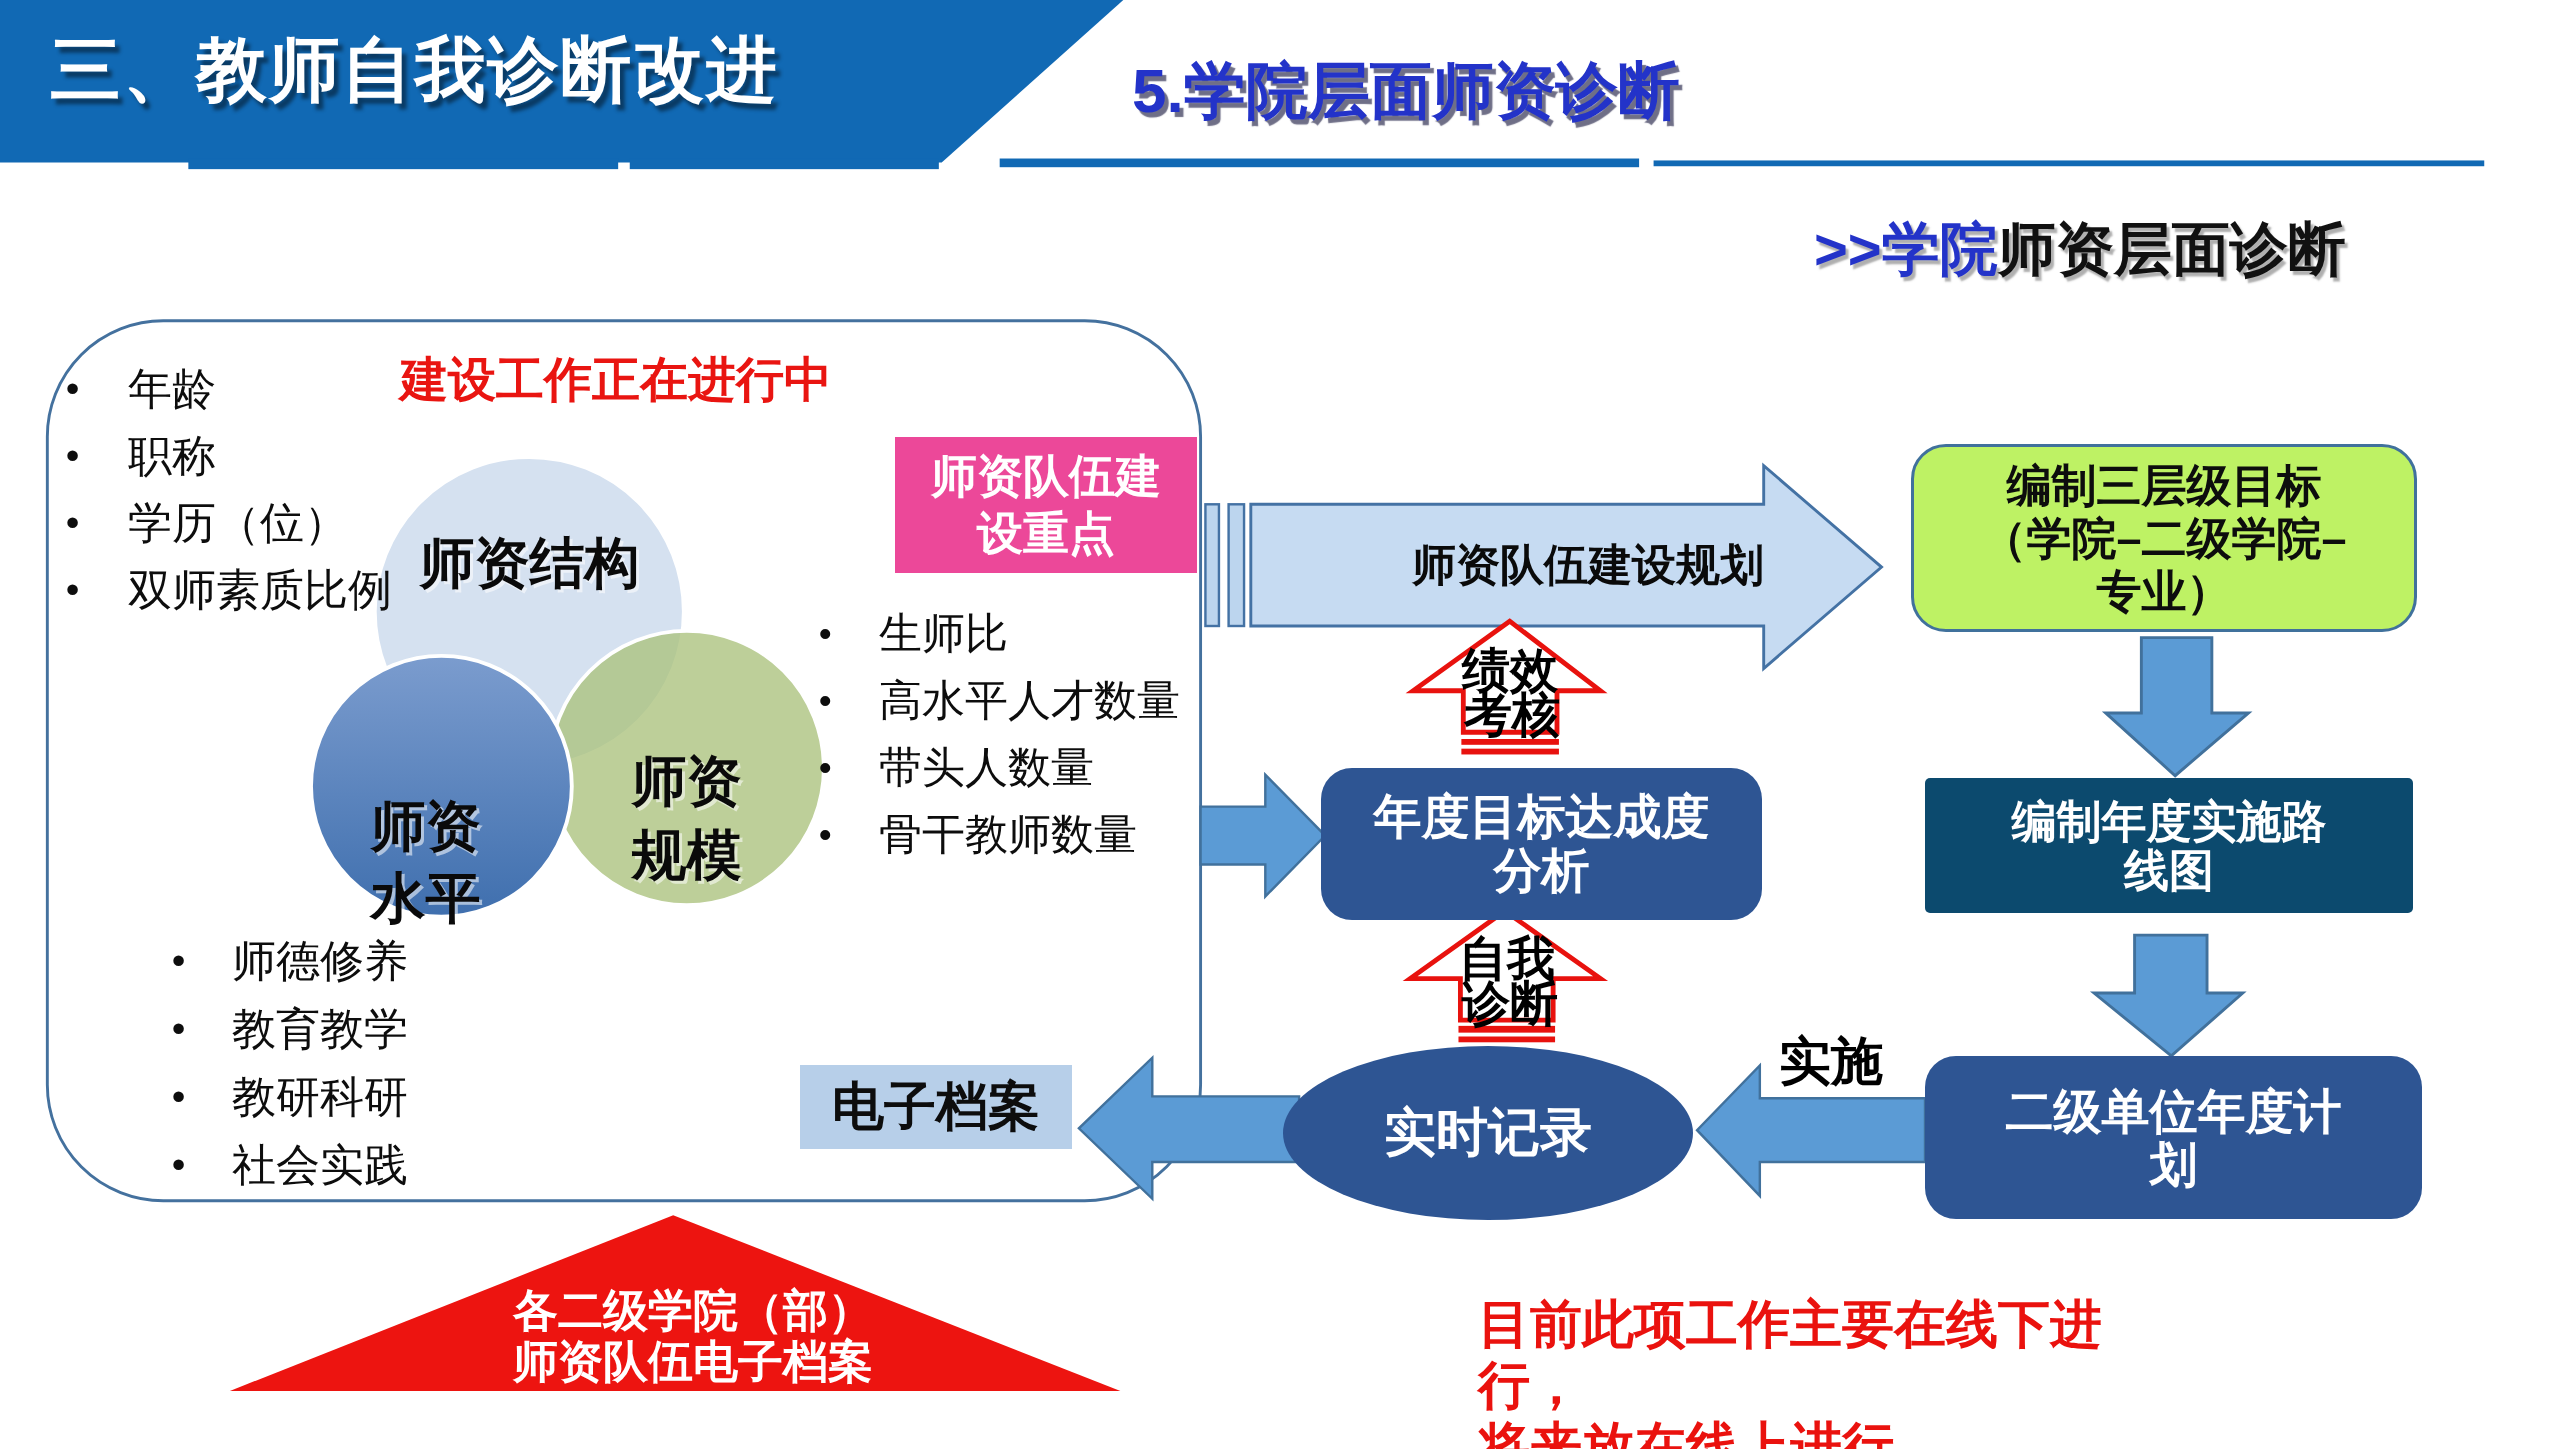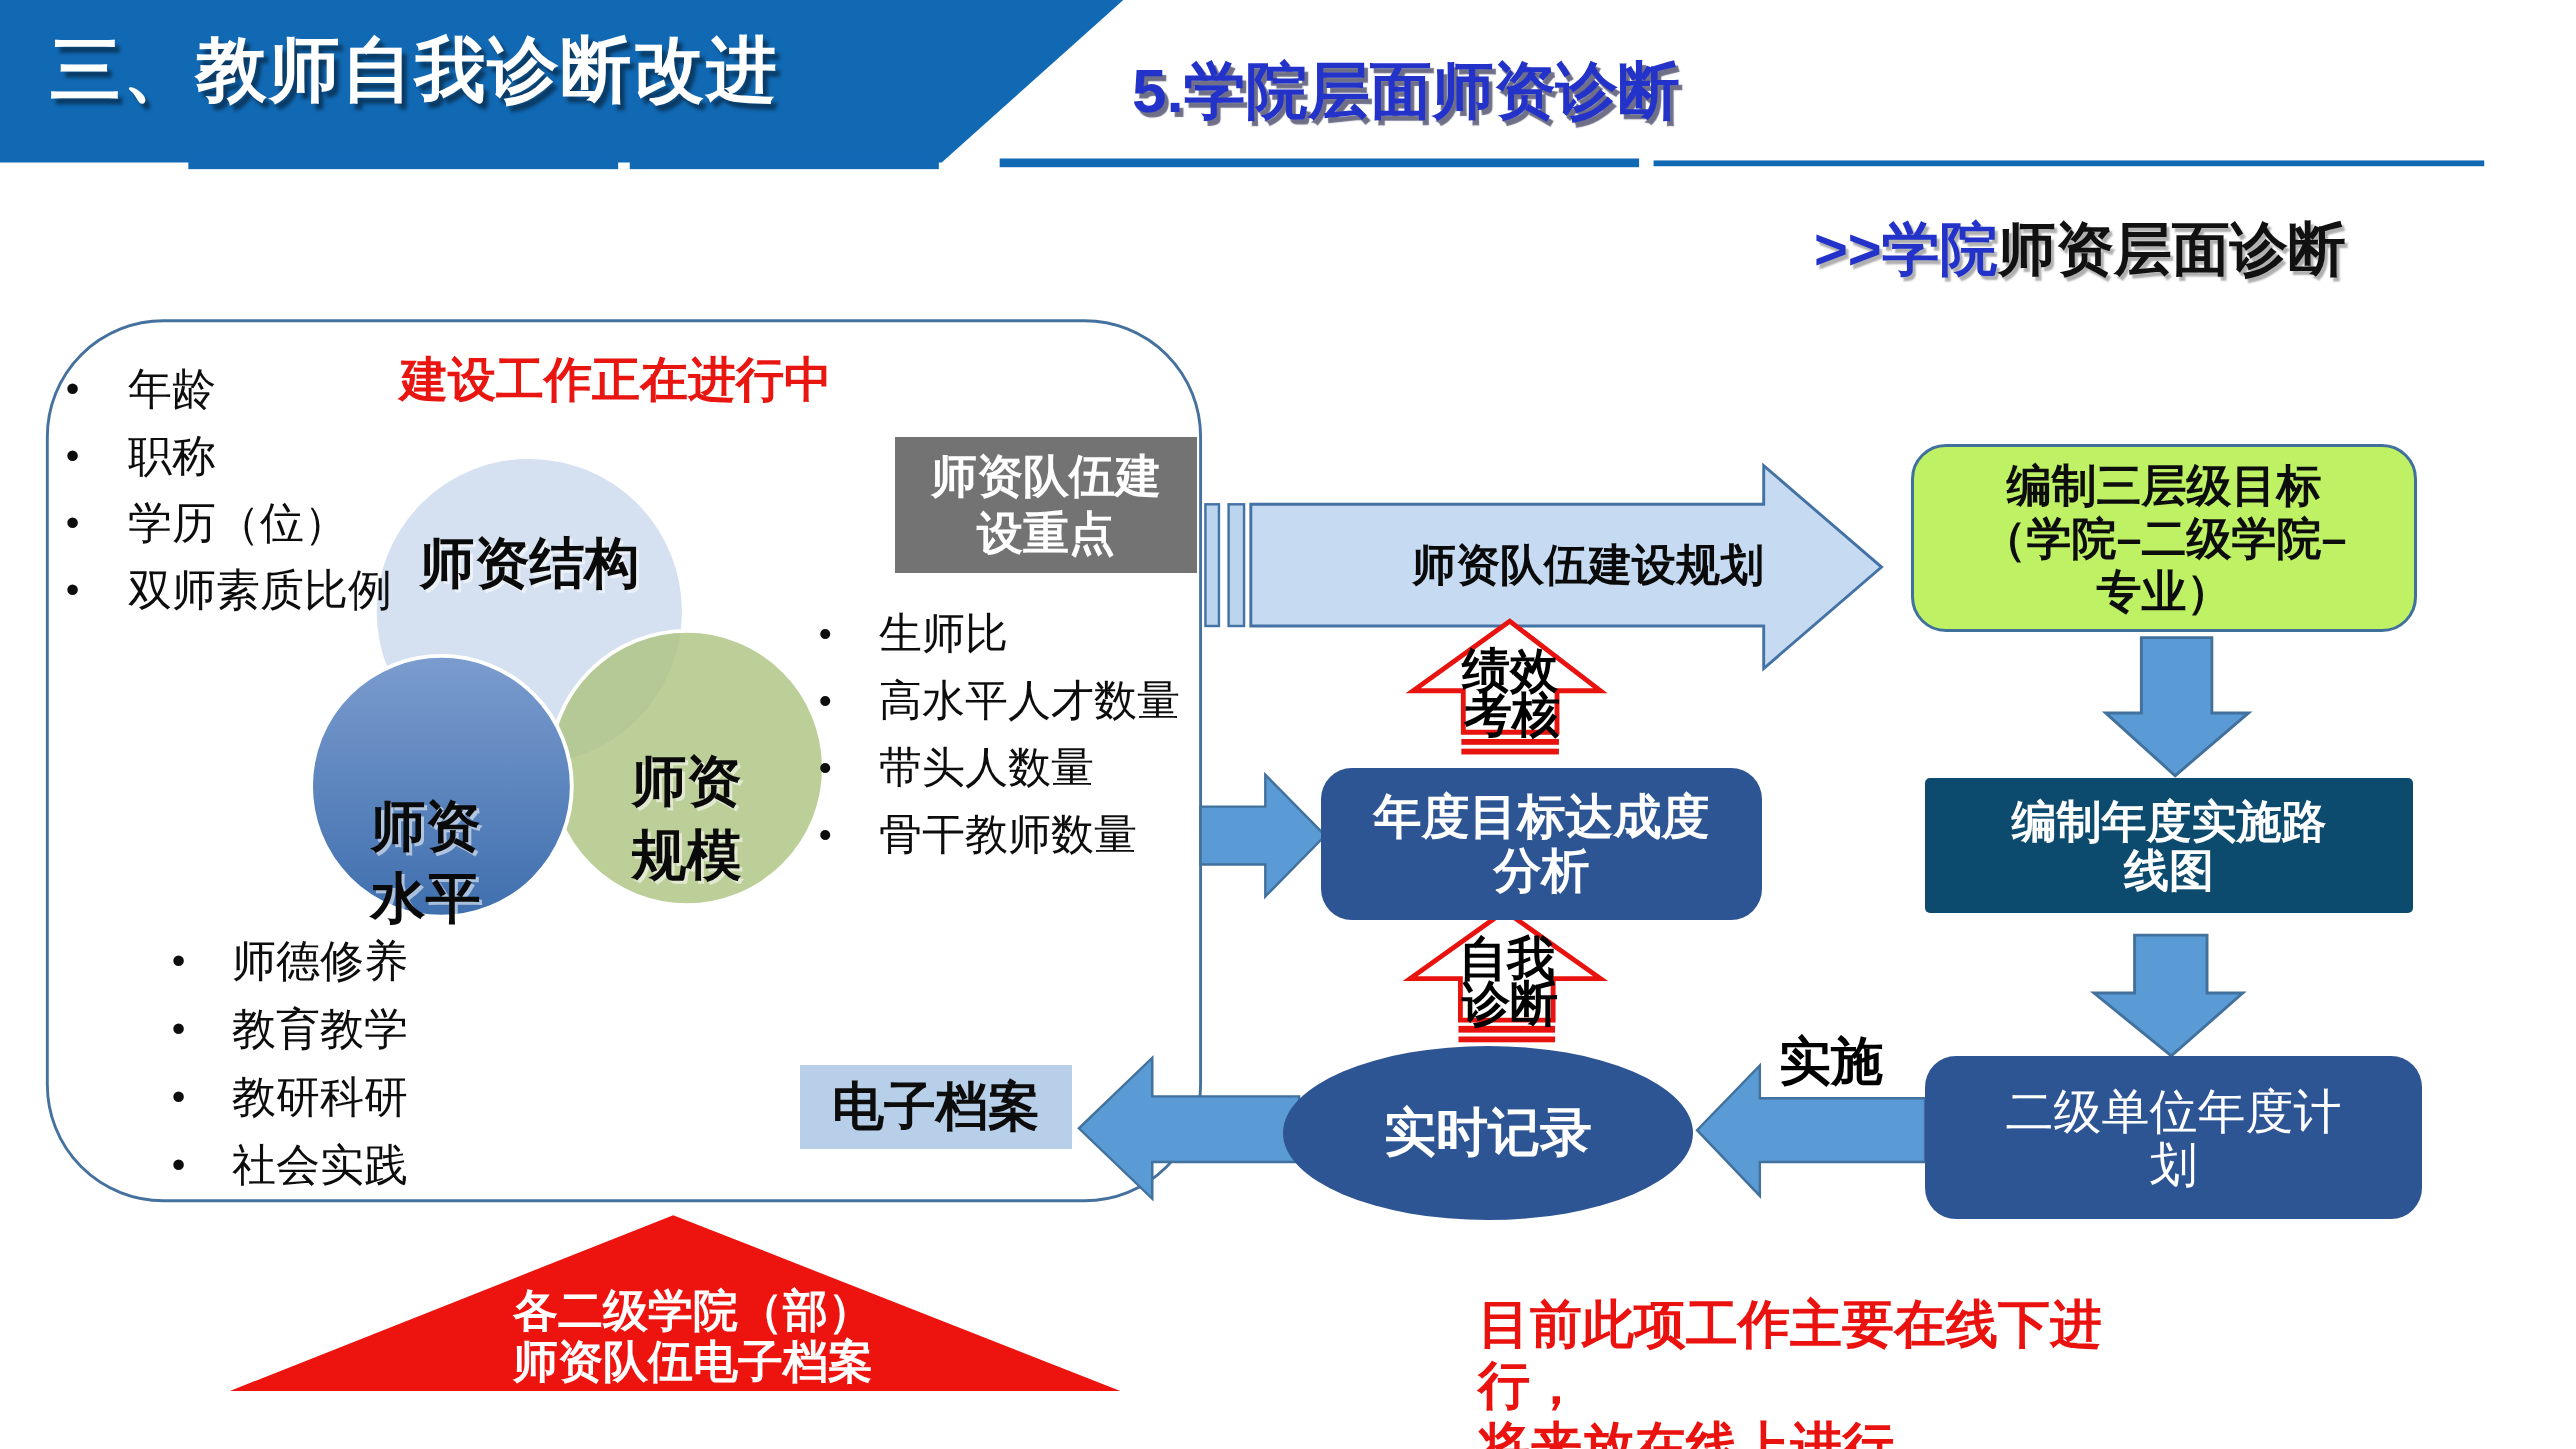--- a/index.html
+++ b/index.html
@@ -30,29 +30,29 @@
   #blist-focus li{height:67px;line-height:67px;font-size:43px;}
   #blist-focus li .dot{left:7.7px;font-size:37px;}
   #blist-focus li .t{margin-left:68px;}
   .vlabel{position:absolute;z-index:3;font-weight:bold;color:#0a0a0a;text-align:center;
       text-shadow:2.9px 2.9px 0 rgba(255,255,255,0.55);}
   #v-structure{left:375px;top:532px;width:309px;font-size:55px;line-height:62px;}
   #v-level{left:348px;top:790px;width:155px;font-size:55px;line-height:72px;}
   #v-scale{left:609px;top:744px;width:155px;font-size:55px;line-height:74px;}
   .box{position:absolute;z-index:2;display:flex;flex-direction:column;justify-content:center;
       align-items:center;text-align:center;}
-  #focus-box{left:895px;top:437px;width:302px;height:136px;background:#737373;
+  #focus-box{left:895px;top:437px;width:302px;height:136px;background:#ec4899;
       color:#fff;font-size:46px;font-weight:bold;line-height:57px;}
   #goal-box{left:1911px;top:444px;width:506px;height:188px;background:#bef264;
       border:3.9px solid #40719c;border-radius:35px;box-sizing:border-box;
       color:#0d0d0d;font-size:45px;font-weight:bold;line-height:53px;}
   #roadmap-box{left:1925px;top:778px;width:488px;height:135px;background:#0c4a6e;
       border-radius:5px;color:#fff;font-size:45px;font-weight:bold;line-height:49px;}
   #annual-box{left:1925px;top:1056px;width:497px;height:163px;background:#2e5593;
-      border-radius:31px;color:#fff;font-size:48px;font-weight:normal;line-height:53px;}
+      border-radius:31px;color:#fff;font-size:48px;font-weight:bold;line-height:53px;}
   #analysis-box{left:1321px;top:768px;width:441px;height:152px;background:#2e5593;
       border-radius:31px;color:#fff;font-size:48px;font-weight:bold;line-height:54px;font-family:Liberation Serif, serif;}
   #record-ellipse{left:1283px;top:1046px;width:410px;height:174px;background:#2e5593;
       border-radius:50%;color:#fff;font-size:52px;font-weight:bold;}
   #earchive-box{left:800px;top:1065px;width:272px;height:84px;background:#b7cfe9;
       color:#0d0d0d;font-size:52px;font-weight:bold;}
   .plan-arrow-label{left:1251px;top:541px;width:513px;text-align:right;font-size:44px;
       font-weight:bold;color:#0a0a0a;line-height:48px;}
   .impl-label{left:1768px;top:1034px;width:126px;text-align:center;font-size:52px;
       font-weight:bold;color:#000;line-height:54px;}

